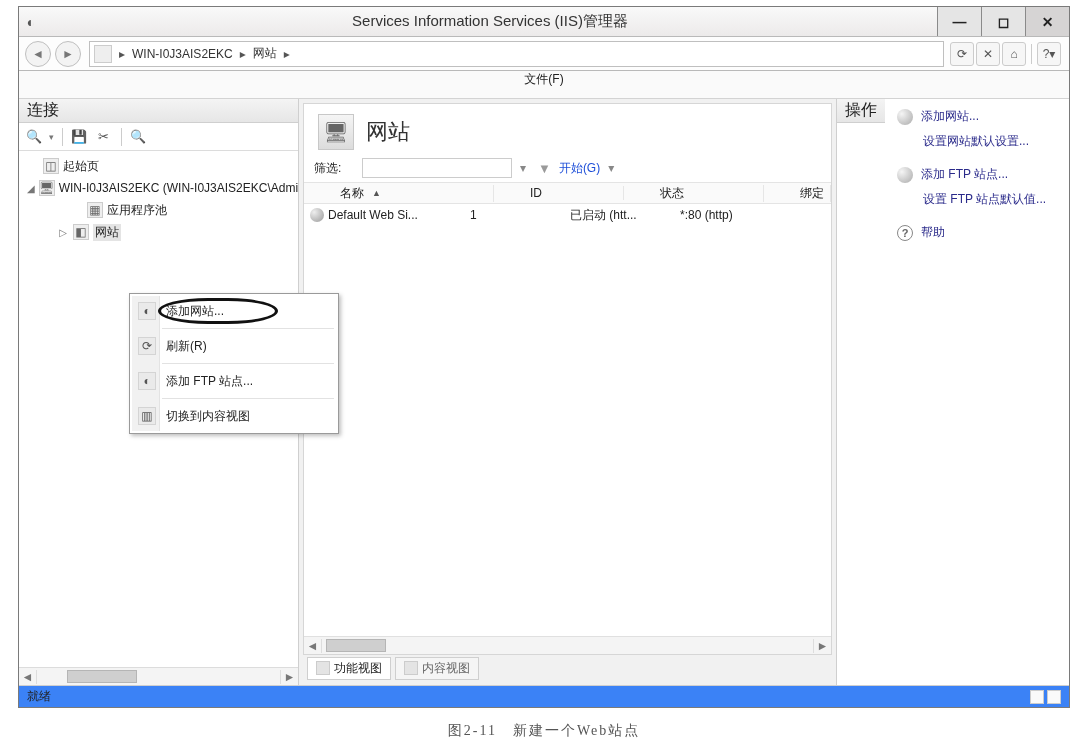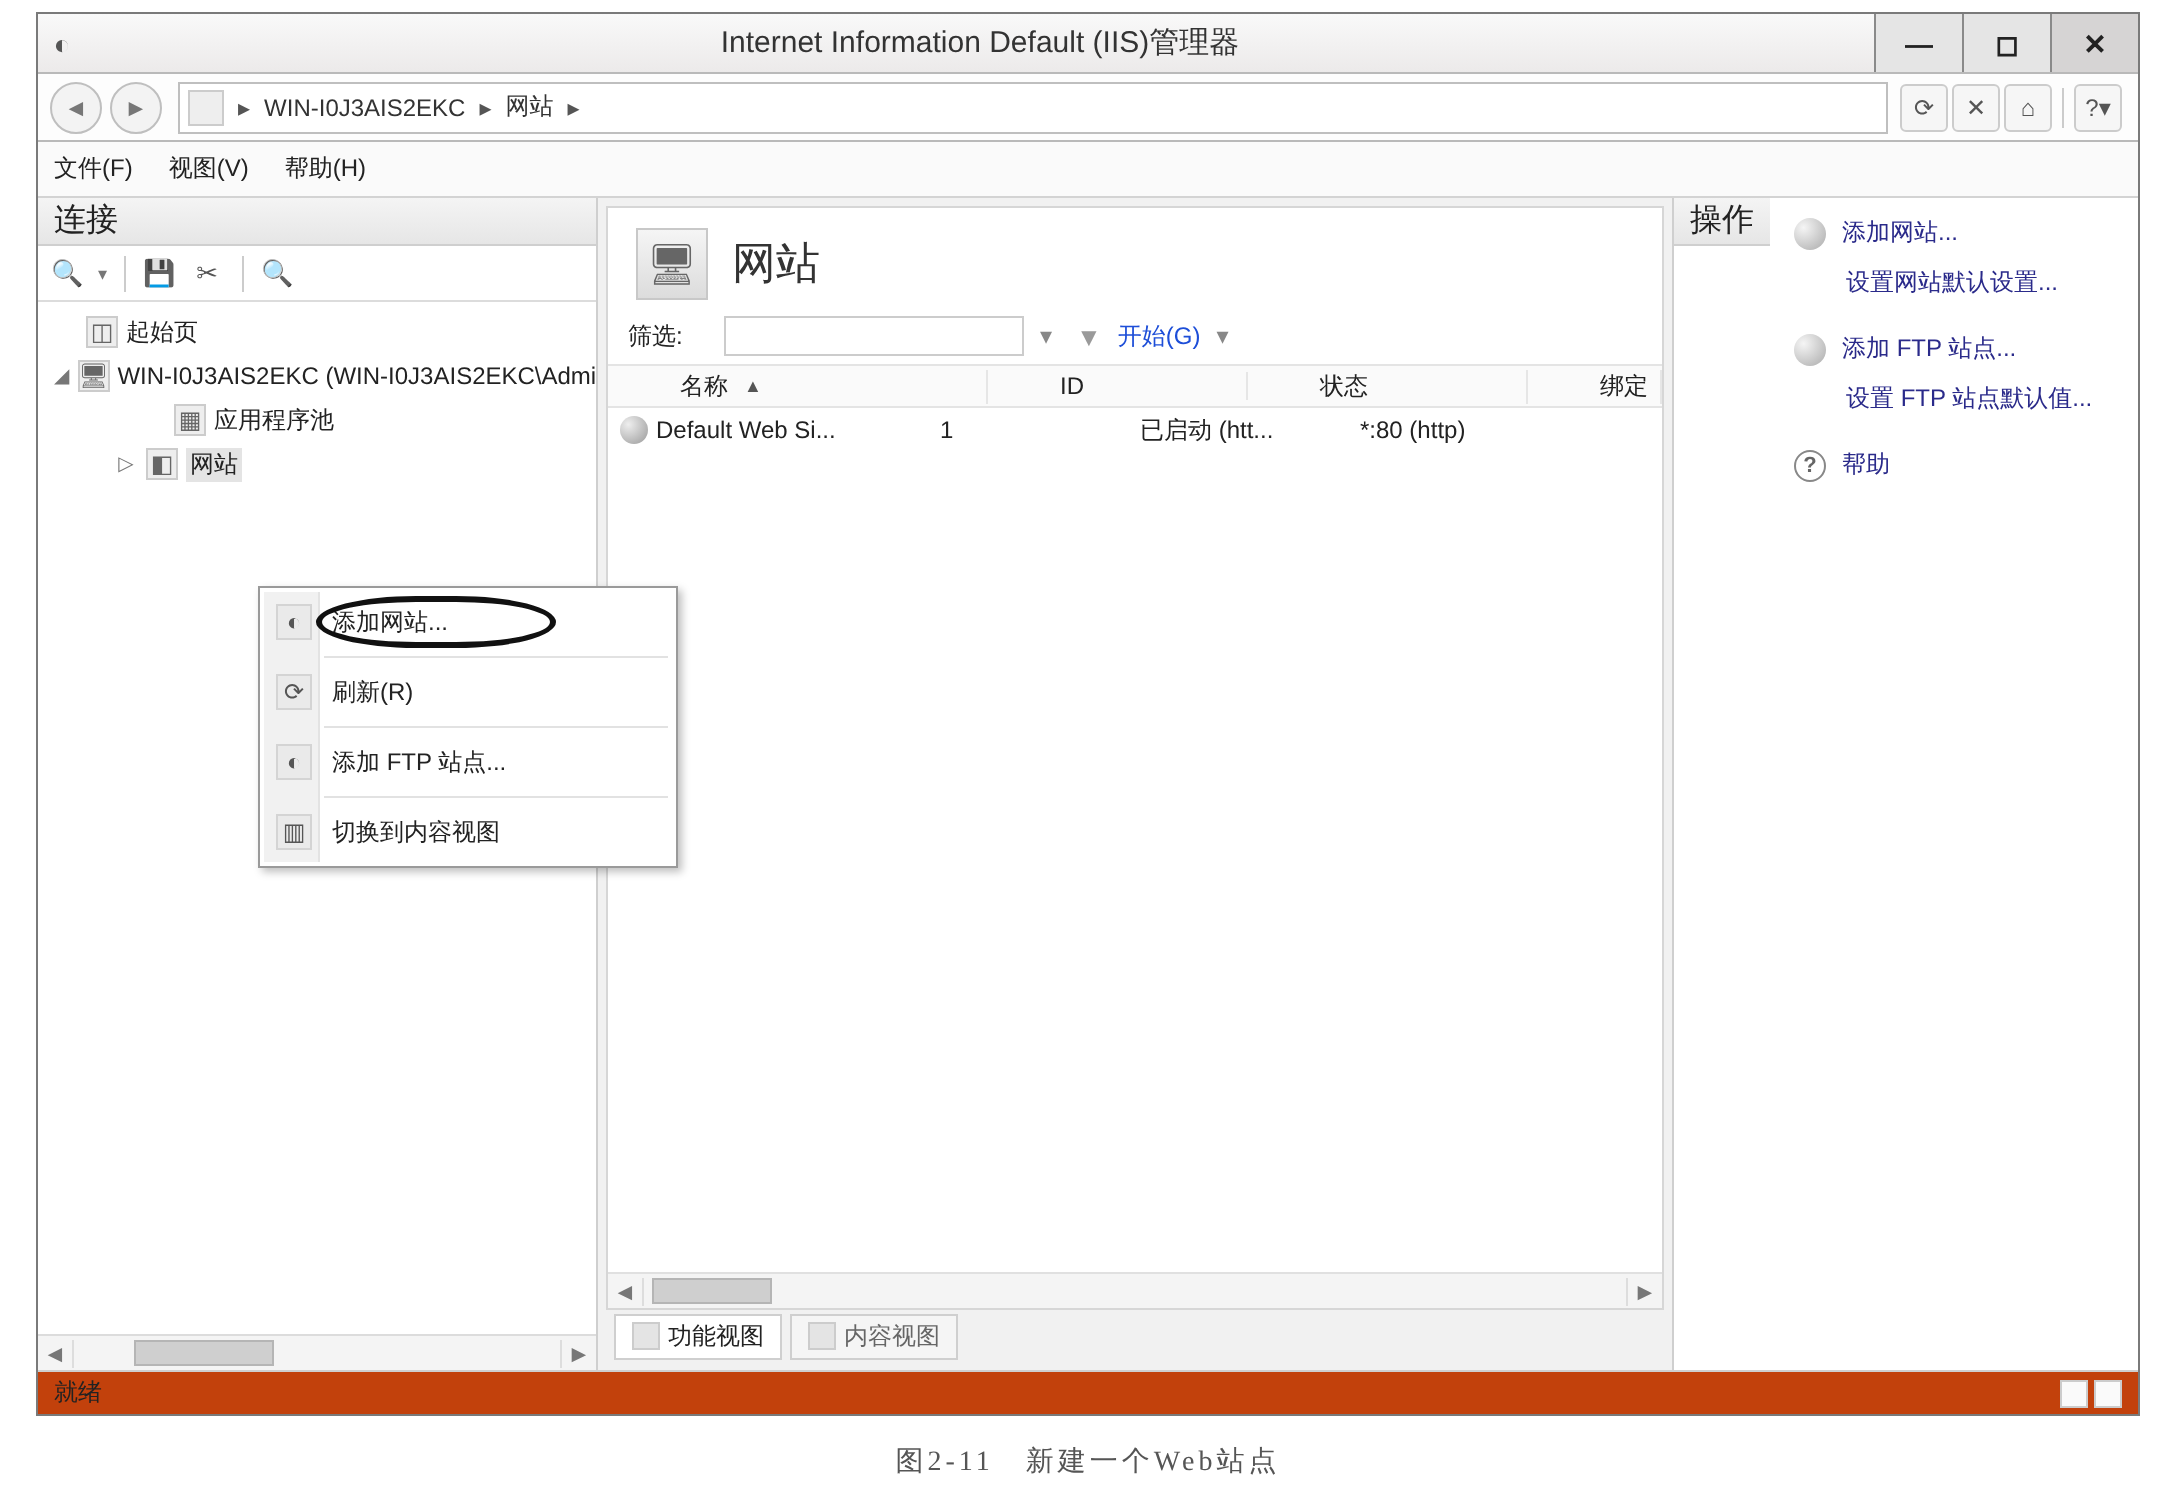--- a/index.html
+++ b/index.html
@@ -20,21 +20,21 @@
   .navbtn { width:26px; height:26px; border:1px solid #bfbfbf; border-radius:50%; display:flex; align-items:center; justify-content:center; margin:0 2px; color:#777; background:#f3f3f3;}
   .addrbox { flex:1; height:26px; border:1px solid #bfbfbf; margin:0 6px; display:flex; align-items:center; padding:0 4px; background:#fff;}
   .addrbox .bc { padding:0 4px; color:#333;}
   .addrbox .sep { color:#555; padding:0 3px;}
   .addricon { width:18px; height:18px; border:1px solid #ccc; background:#eee; margin-right:4px;}
   .addr-right { display:flex; gap:2px; padding-right:4px; }
   .addr-right .ic { width:24px; height:24px; border:1px solid #ccc; border-radius:3px; display:flex; align-items:center; justify-content:center; background:#f6f6f6; font-size:12px; color:#555;}
   .addr-right .sepv { width:1px; background:#ccc; margin:2px 3px;}
   
   
-  .menubar { height:28px; border-bottom:1px solid #d3d3d3; display:flex; align-items:center; padding:0 8px; gap:18px; background:#fafafa;}
+  .menubar { height:28px; border-bottom:1px solid #d3d3d3; display:flex; align-items:center; padding:0 8px; gap:18px; background:#fafafa;flex-direction:column;}
   .menubar .mi { cursor:default; }
 
   
   .mainrow { display:flex; height: calc(100% - 30px - 34px - 28px - 22px); }
   .pane-head { height:24px; background:linear-gradient(#f4f4f4,#e6e6e6); border-bottom:1px solid #cfcfcf; display:flex; align-items:center; padding:0 8px; font-size:16px;}
   
   
   .leftpane { width:280px; border-right:1px solid #cfcfcf; display:flex; flex-direction:column; }
   .left-toolbar { height:28px; border-bottom:1px solid #dcdcdc; display:flex; align-items:center; gap:6px; padding:0 6px;}
   .left-toolbar .tic { width:18px; height:18px; display:inline-flex; align-items:center; justify-content:center; font-size:13px; color:#555;}
@@ -87,21 +87,21 @@
   
   .rightpane { width:260px; display:flex; flex-direction:row;}
   .actions { padding:6px 10px; display:flex; flex-direction:column; gap:2px;}
   .act { display:flex; align-items:center; gap:8px; padding:3px 2px; color:#2a2a8a; cursor:default;}
   .act.sub { padding-left:28px; color:#2a2a8a;}
   .act .aic{ width:16px;height:16px; display:inline-flex; align-items:center; justify-content:center; font-size:12px; color:#666; }
   .act .aic.globe{ border-radius:50%; background:radial-gradient(circle at 30% 30%, #f5f5f5, #aaa);}
   .act .aic.help{ border-radius:50%; border:1px solid #888; color:#666; font-weight:bold; font-size:11px;}
 
   
-  .statusbar { height:22px; border-top:1px solid #cfcfcf; background:#c2410c; display:flex; align-items:center; padding:0 8px; justify-content:space-between;}
+  .statusbar { height:22px; border-top:1px solid #cfcfcf; background:#3b82f6; display:flex; align-items:center; padding:0 8px; justify-content:space-between;}
   .statusbar .sr{ display:flex; gap:3px;}
   .statusbar .sr span{ width:14px;height:14px; border:1px solid #ccc; background:#fafafa;}
 
   
   .ctxmenu { position:absolute; left:110px; top:286px; width:210px; background:#fff; border:1px solid #9a9a9a; box-shadow:2px 2px 4px rgba(0,0,0,.25); padding:2px; z-index:20;}
   .ctxmenu .iconstrip{ position:absolute; left:2px; top:2px; bottom:2px; width:28px; background:#f1f1f1; border-right:1px solid #e3e3e3;}
   .cmi { position:relative; height:30px; display:flex; align-items:center; padding-left:34px; cursor:default;}
   .cmi .cic{ position:absolute; left:6px; width:18px; height:18px; display:flex; align-items:center; justify-content:center; font-size:12px; color:#555; background:#eaeaea; border:1px solid #d4d4d4;}
   .cmi.hl .txt{  }
   .highlight-ring{ position:absolute; left:28px; top:4px; width:120px; height:26px; border:3px solid #111; border-radius:50%/60%; pointer-events:none;}
@@ -111,21 +111,21 @@
   .figcap { width:1052px; text-align:center; padding-top:14px; font-size:14px; color:#555; letter-spacing:2px; font-family: SimSun, serif;}
 </style>
 </head>
 <body>
 
 <div class="outer">
 <div class="window">
 
   <div class="titlebar">
     <div class="sys-icon">◐</div>
-    <div class="title-text">Internet Information Default (IIS)管理器</div>
+    <div class="title-text">Services Information Services (IIS)管理器</div>
     <div class="winbtns">
       <div class="winbtn">—</div>
       <div class="winbtn">◻</div>
       <div class="winbtn close">✕</div>
     </div>
   </div>
 
   <div class="addrbar">
     <div class="navbtn">◄</div>
     <div class="navbtn">►</div>

